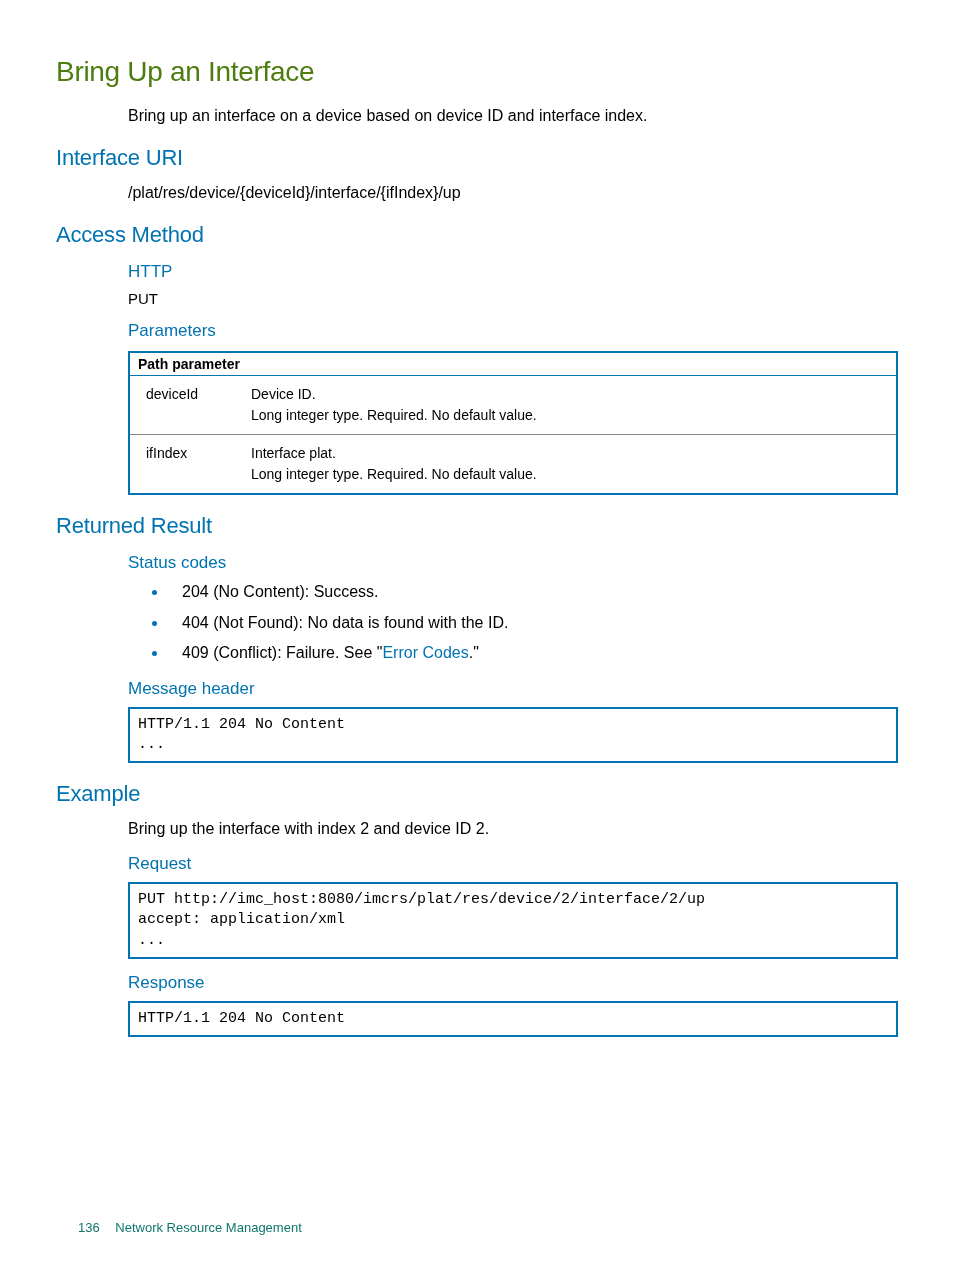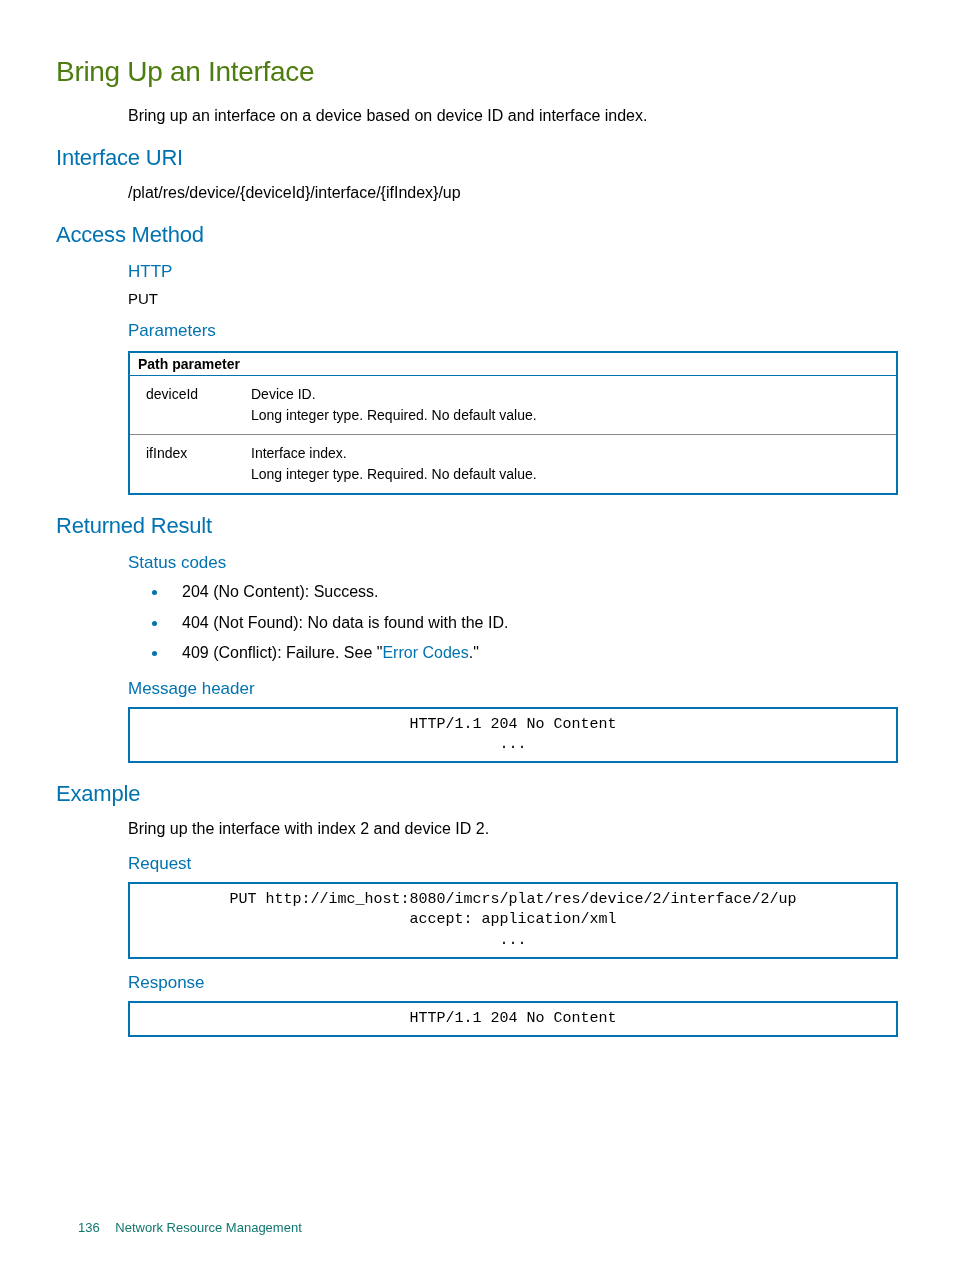--- a/index.html
+++ b/index.html
@@ -89,21 +89,20 @@
     .code-block {
       margin-left: 72px;
       border: 2px solid #0073b0;
       padding: 6px 8px;
       font-family: "Courier New", monospace;
       font-size: 15px;
       line-height: 1.35;
       white-space: pre;
       margin-top: 8px;
       margin-bottom: 14px;
-      text-align: center;
     }
     .link {
       color: #0073b0;
     }
     .footer {
       position: absolute;
       bottom: 36px;
       left: 56px;
       font-size: 13px;
       color: #0f766e;
@@ -138,21 +137,21 @@
     <tr>
       <td class="param-name">deviceId</td>
       <td>
         <span>Device ID.</span><br>
         <span>Long integer type. Required. No default value.</span>
       </td>
     </tr>
     <tr>
       <td class="param-name">ifIndex</td>
       <td>
-        <span>Interface index.</span><br>
+        <span>Interface plat.</span><br>
         <span>Long integer type. Required. No default value.</span>
       </td>
     </tr>
   </tbody>
 </table>
 
 <h2>Returned Result</h2>
 <h3>Status codes</h3>
 <ul>
   <li>204 (No Content): Success.</li>

